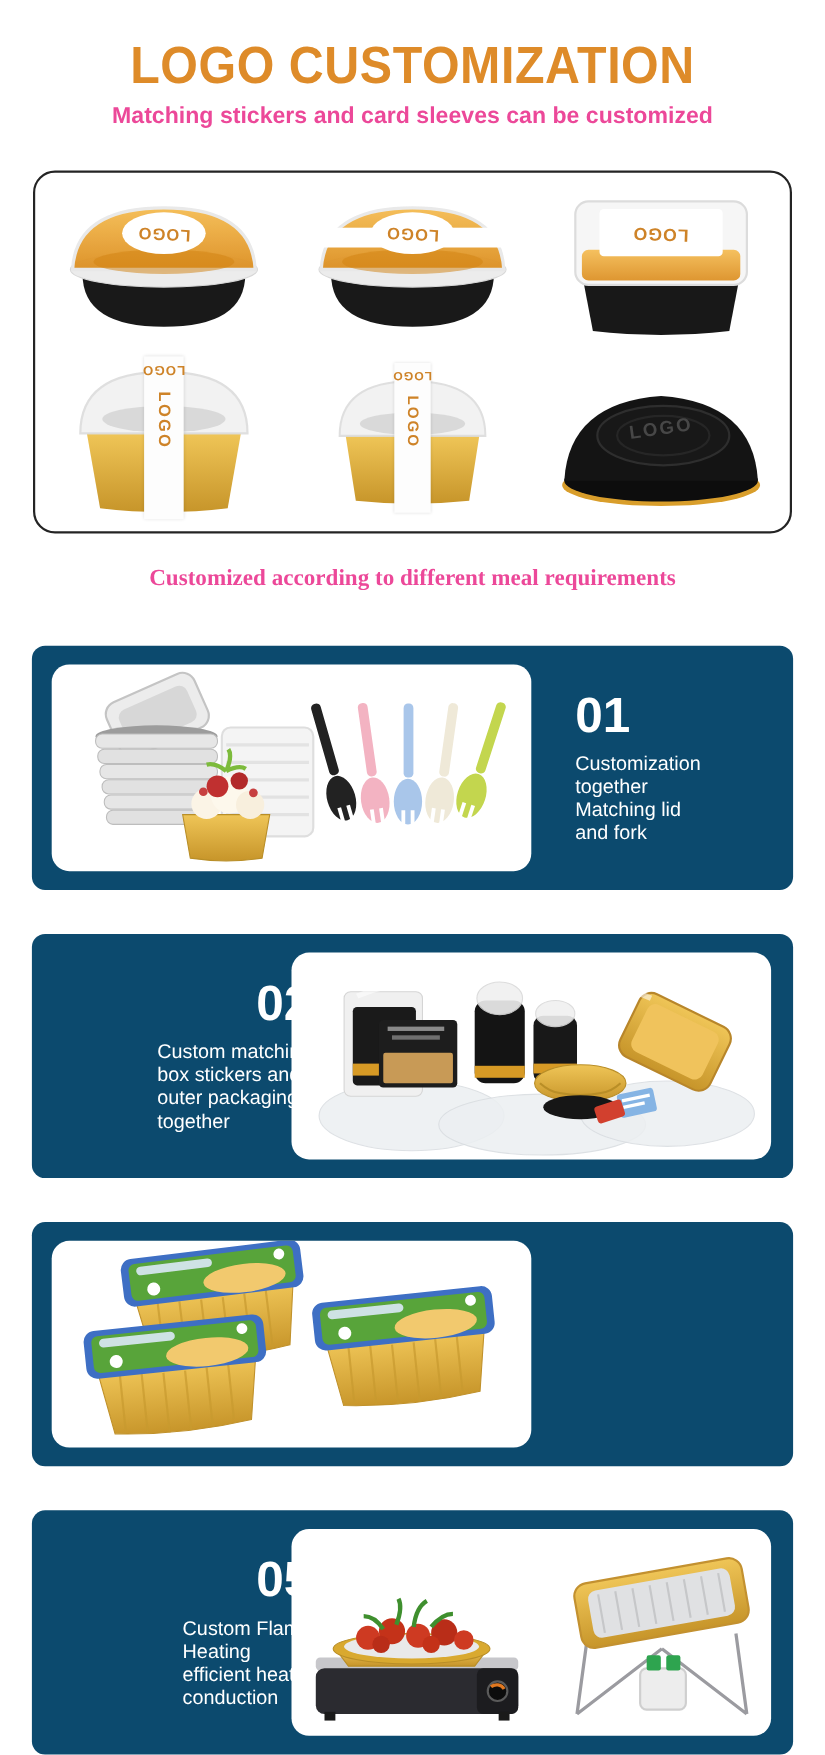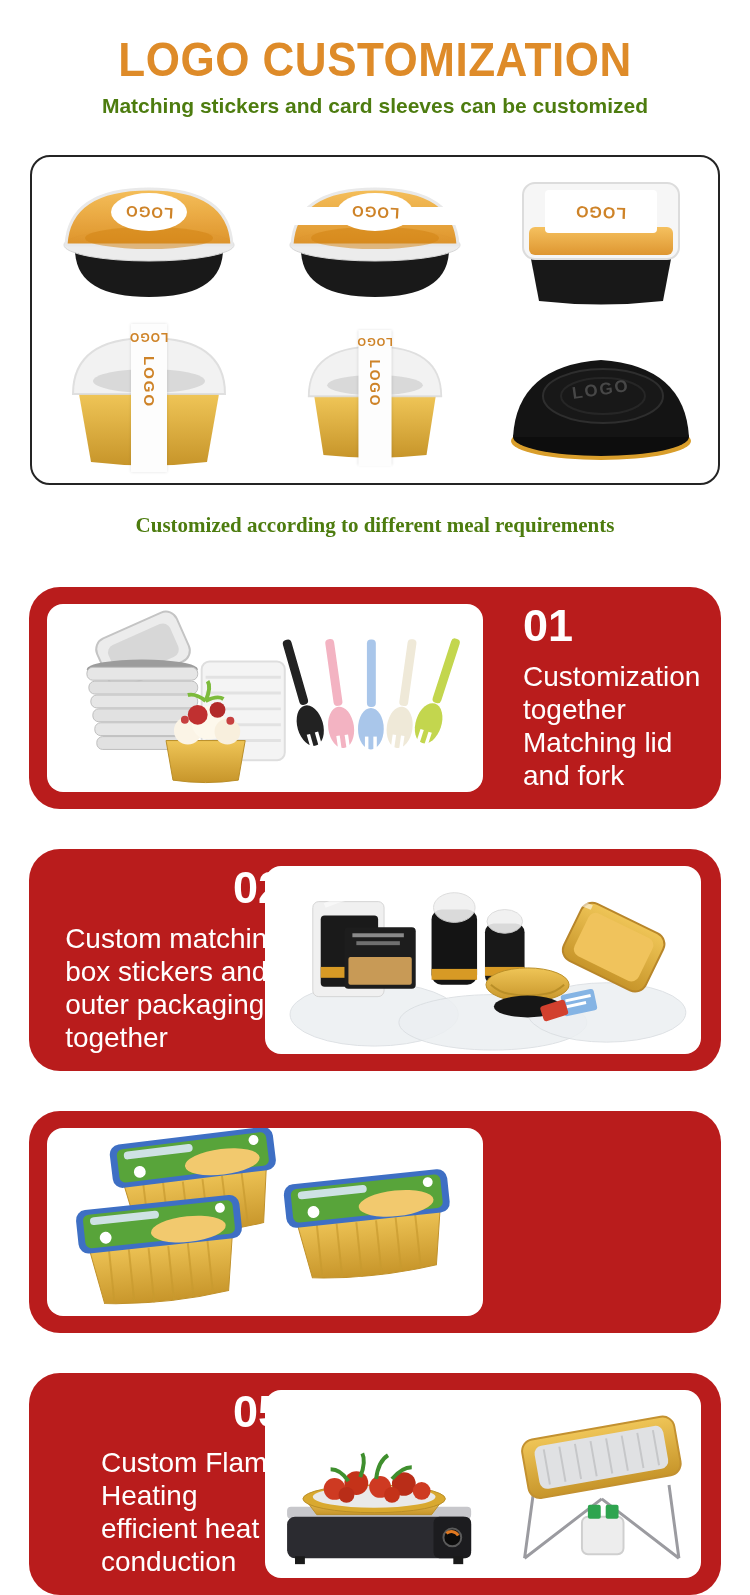--- a/index.html
+++ b/index.html
@@ -8,21 +8,21 @@
     background:#fff; overflow:hidden;
     font-family:"Liberation Sans", sans-serif;
   }
   .title {
     margin:26px auto 0; text-align:center;
     color:#DE8B29; font-size:44px; font-weight:800; letter-spacing:.5px;
     line-height:1.1; transform:scaleY(1.08);
   }
   .subtitle, .section-heading {
     margin:10px auto 0; text-align:center;
-    color:#4d7c0f; font-size:21px; font-weight:700; line-height:1.15;
+    color:#ec4899; font-size:21px; font-weight:700; line-height:1.15;
   }
   .showcase {
     width:690px; height:330px; margin:36px auto 0; box-sizing:border-box;
     border:2px solid #242424; border-radius:20px; background:#fff;
     display:grid; grid-template-columns:repeat(3,1fr); grid-template-rows:1fr 1fr;
     place-items:center; padding:4px;
   }
   .cell { position:relative; width:220px; height:150px; }
   .cell svg { position:absolute; left:0; top:0; }
   .oval-sticker {
@@ -45,38 +45,38 @@
   }
   .band-top-logo { font-size:12px; transform:rotate(180deg); margin-top:6px; }
   .band-v-logo { margin-top:12px; writing-mode:vertical-rl; font-size:15px; letter-spacing:2px; }
   .embossed-logo {
     position:absolute; left:50%; top:66px; transform:translate(-50%,-50%) rotate(-8deg);
     color:#474747; font-size:17px; font-weight:700; letter-spacing:2px; z-index:3;
   }
   .section-heading { margin-top:28px;font-family:Liberation Serif, serif; }
   .card {
     position:relative; width:692px; height:222px; margin:40px auto 0;
-    background:#b91c1c; border-radius:31px;
+    background:#0c4a6e; border-radius:12px;
   }
   .card.first { margin-top:50px; }
   .panel {
     position:absolute; top:17px; width:436px; height:188px;
     background:#fff; border-radius:16px; overflow:hidden;
     display:flex; align-items:center; justify-content:center;
   }
   .card.left-img  .panel { left:18px; }
   .card.right-img .panel { right:20px; }
   .text-block {
     position:absolute; top:0; height:100%; color:#fff;
     display:flex; flex-direction:column; justify-content:center;
   }
   .card.left-img  .text-block { left:494px; width:190px; }
   .card.right-img .text-block { left:34px;  width:220px;align-items:flex-end; }
   .num { font-size:45px; font-weight:700; margin-bottom:12px; line-height:1; }
-  .body-text { font-size:28px; line-height:1.18; white-space:pre-line; }
+  .body-text { font-size:18px; line-height:1.18; white-space:pre-line; }
 </style>
 </head>
 <body>
 
 <svg width="0" height="0" style="position:absolute" aria-hidden="true">
   <defs>
     <linearGradient id="gAmber" x1="0" y1="0" x2="0" y2="1">
       <stop offset="0" stop-color="#F5BC52"></stop>
         <stop offset="1" stop-color="#DC8E20"></stop>
     </linearGradient>

